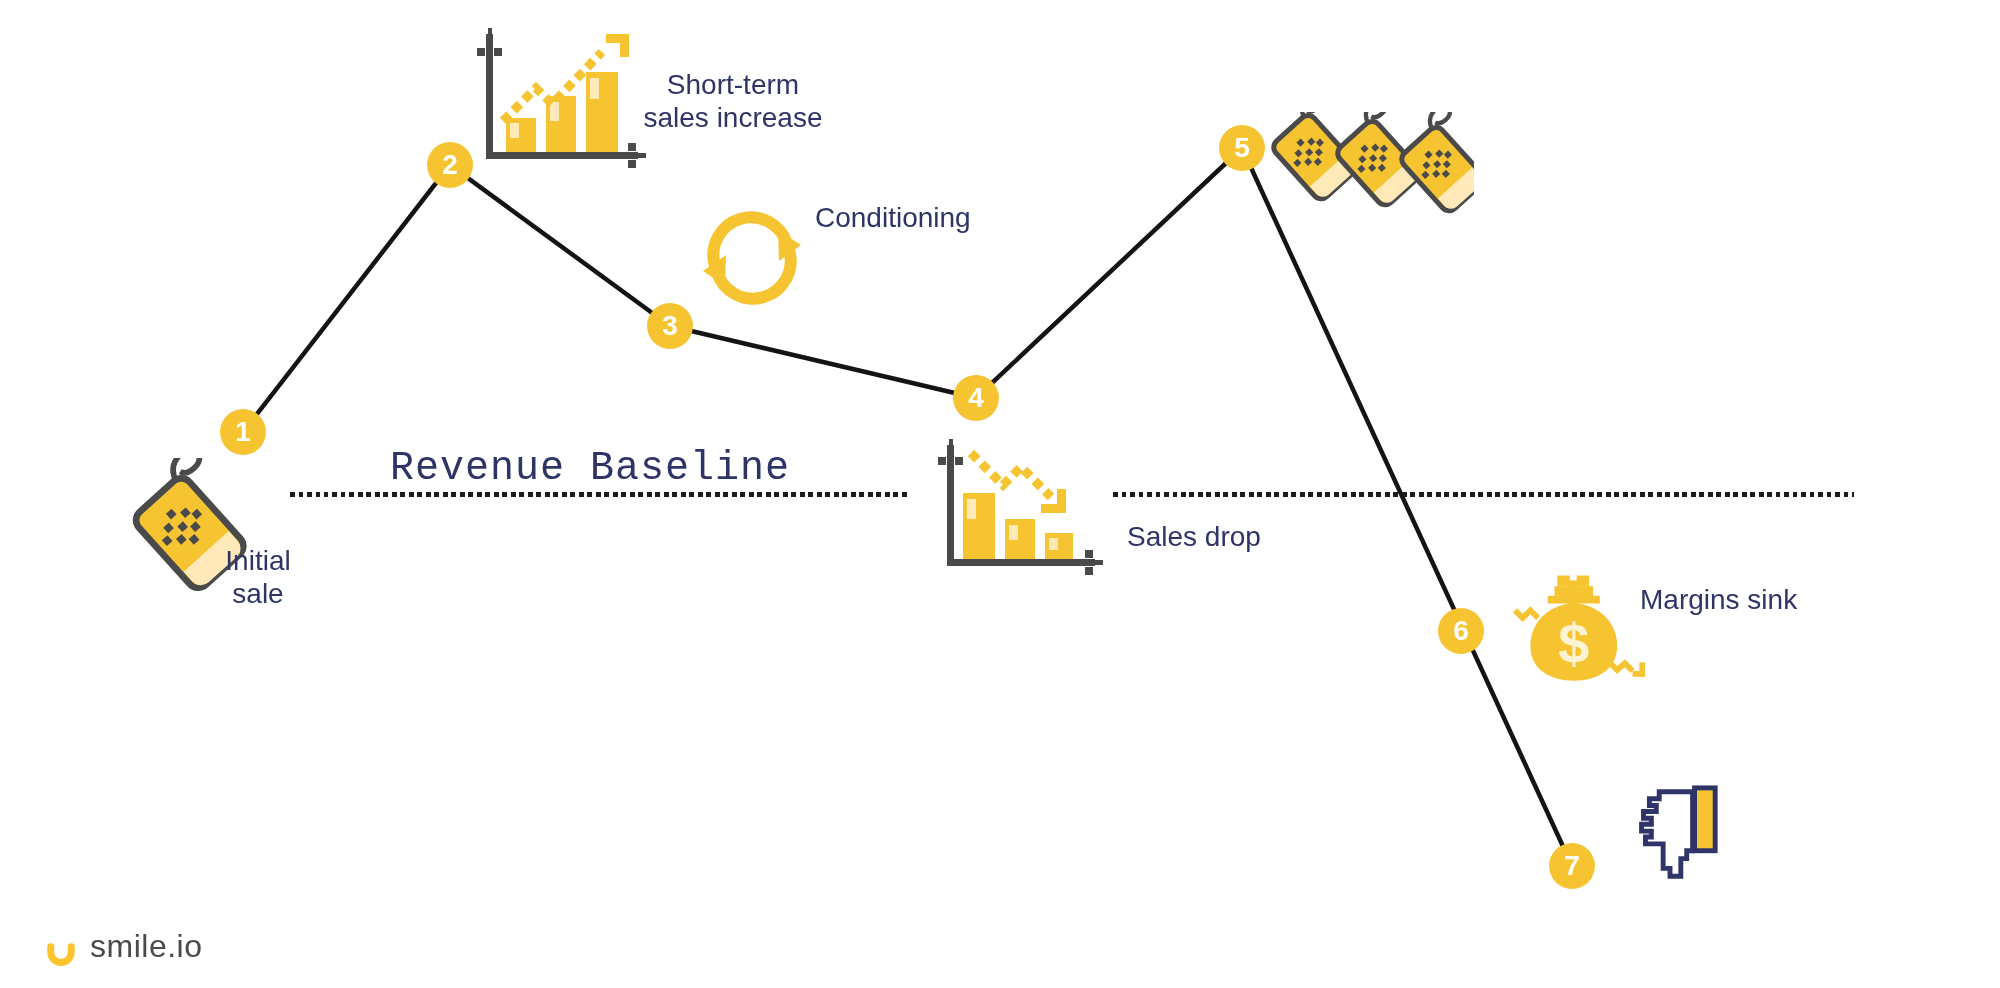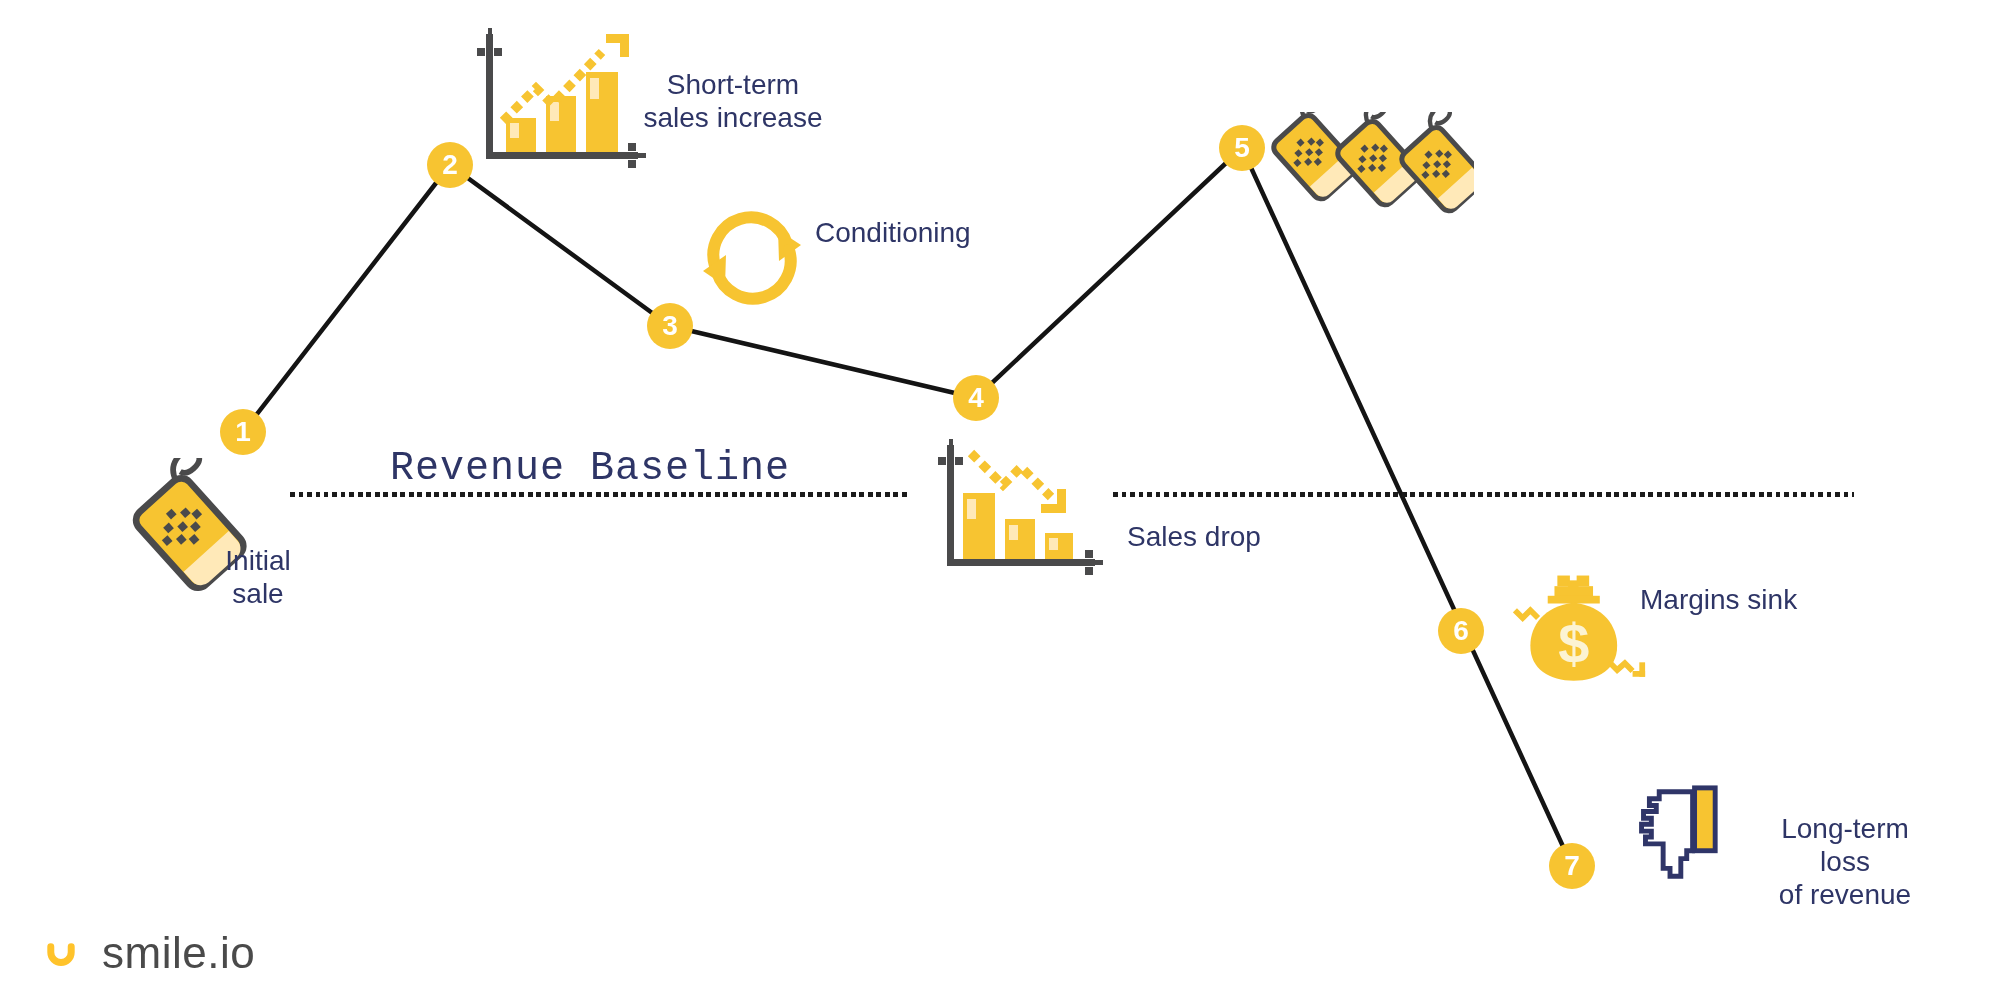--- a/index.html
+++ b/index.html
@@ -12,21 +12,21 @@
          white-space:pre-line;}
   .label.center{transform:translateX(-50%);text-align:center;}
   .baseline-label{position:absolute;left:390px;top:446px;color:#2E3566;font-weight:500;
          font-size:40px;letter-spacing:1px;font-family:Liberation Mono, monospace;}
   .dotted{position:absolute;height:5px;top:492px;
          background-image:repeating-linear-gradient(90deg,#1B1B1B 0 4.5px,transparent 4.5px 8.5px);}
   .seg1{left:290px;width:620px;}
   .seg2{left:1113px;width:741px;}
   .icon{position:absolute;}
   .logo{position:absolute;left:46px;top:928px;display:flex;align-items:flex-start;}
-  .logo-text{color:#4A4A4A;font-size:44px;font-weight:500;letter-spacing:0.5px;margin-left:26px;}
+  .logo-text{color:#4A4A4A;font-size:32px;font-weight:500;letter-spacing:0.5px;margin-left:14px;}
   .logo-smile{margin-top:14px;}
 </style>
 </head>
 <body>
 
 <div class="canvas">
 
   <svg width="0" height="0" style="position:absolute" aria-hidden="true">
     <defs>
       <g id="tag-geo" transform="rotate(-42 75 80)">
@@ -155,25 +155,23 @@
   <div class="node" style="left:647px;top:303px">3</div>
   <div class="node" style="left:953px;top:375px">4</div>
   <div class="node" style="left:1219px;top:125px">5</div>
   <div class="node" style="left:1438px;top:608px">6</div>
   <div class="node" style="left:1549px;top:843px">7</div>
 
   <div class="label center" style="left:258px;top:544px">Initial
 sale</div>
   <div class="label center" style="left:733px;top:68px">Short-term
 sales increase</div>
-  <div class="label" style="left:815px;top:216px">Conditioning</div>
+  <div class="label" style="left:815px;top:201px">Conditioning</div>
   <div class="label" style="left:1127px;top:520px">Sales drop</div>
   <div class="label" style="left:1640px;top:583px">Margins sink</div>
-  <div class="label center" style="left:1845px;top:812px">Long-term loss
-of revenue</div>
 
   <div class="logo">
     <svg class="logo-smile" width="30" height="26" viewBox="0 0 32 28">
       <path d="M5,5 V11 A11,11 0 0 0 27,11 V5" fill="none" stroke="#FFC32B" stroke-width="7.5" stroke-linecap="round"></path>
     </svg>
     <span class="logo-text">smile.io</span>
   </div>
 
 </div>
 

